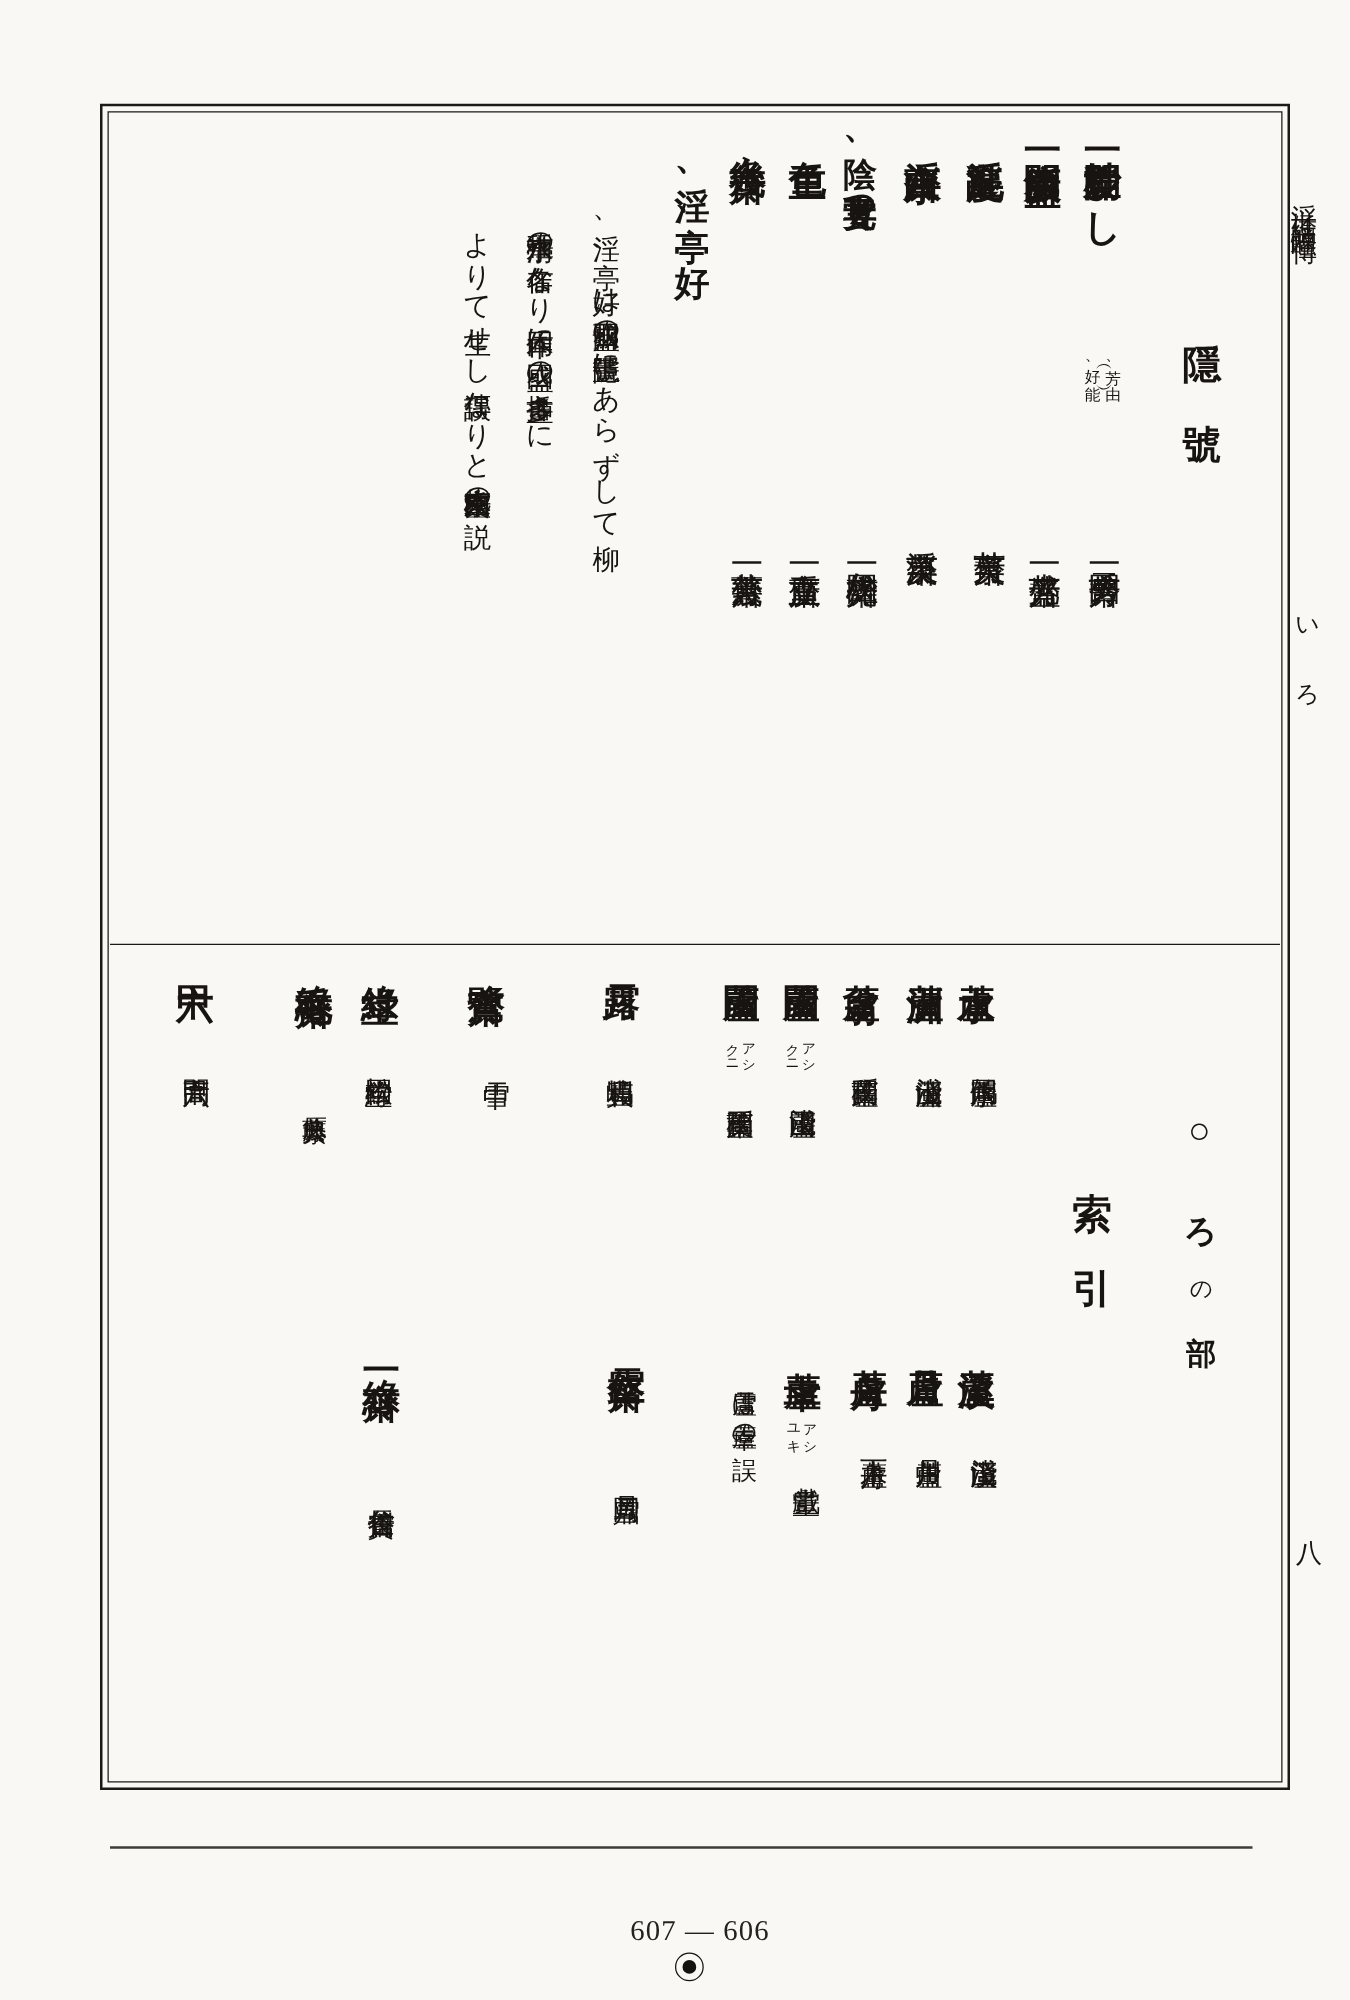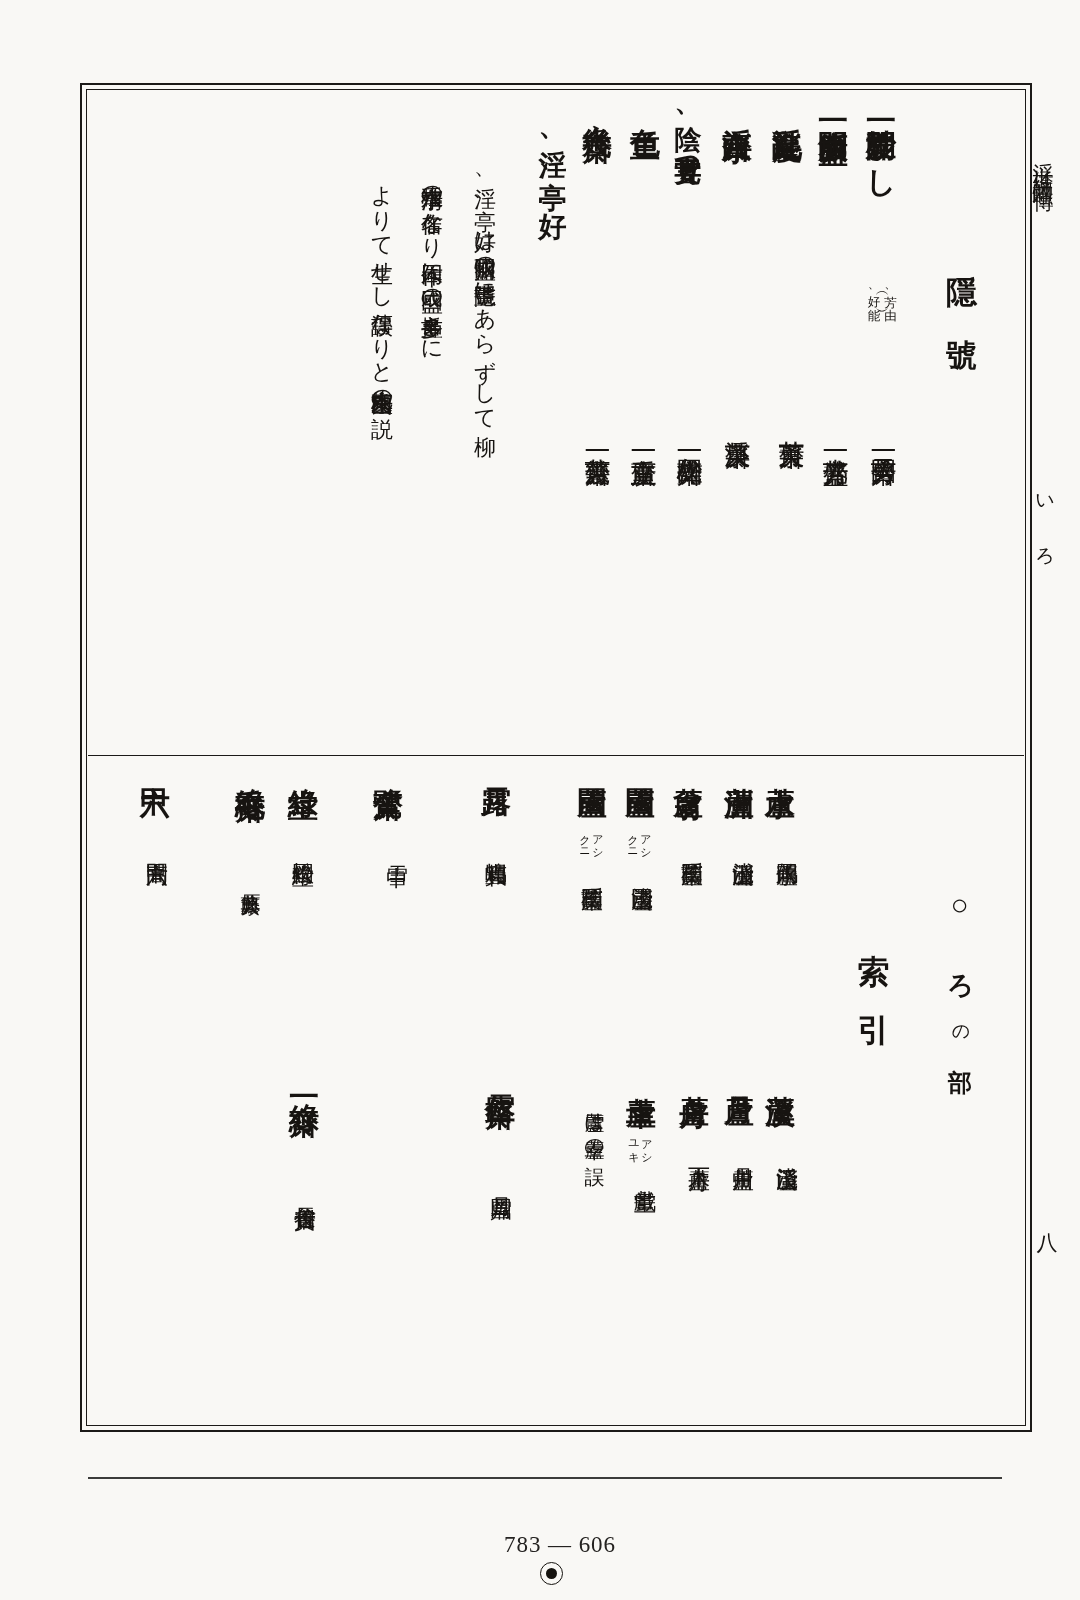--- a/index.html
+++ b/index.html
@@ -141,16 +141,16 @@
 
   <div class="v" style="left:585px;top:1097px;font-size:20px;font-weight:500;letter-spacing:.06em;">蘆雪は蘆幸の誤</div>
 
   <div class="v main" style="left:485px;top:1070px;">露仁齋</div>
   <div class="v sub" style="left:490px;top:1180px;">月岡雪鼎</div>
 
   <div class="v main" style="left:289px;top:1078px;">綠一齋</div>
   <div class="v sub" style="left:294px;top:1190px;">長谷川實信</div>
 
   <div class="footer-rule"></div>
-  <div class="page-numbers">783 — 606</div>
+  <div class="page-numbers">607 — 606</div>
   <div class="bullseye"></div>
 
 </div>
 
 </body></html>

